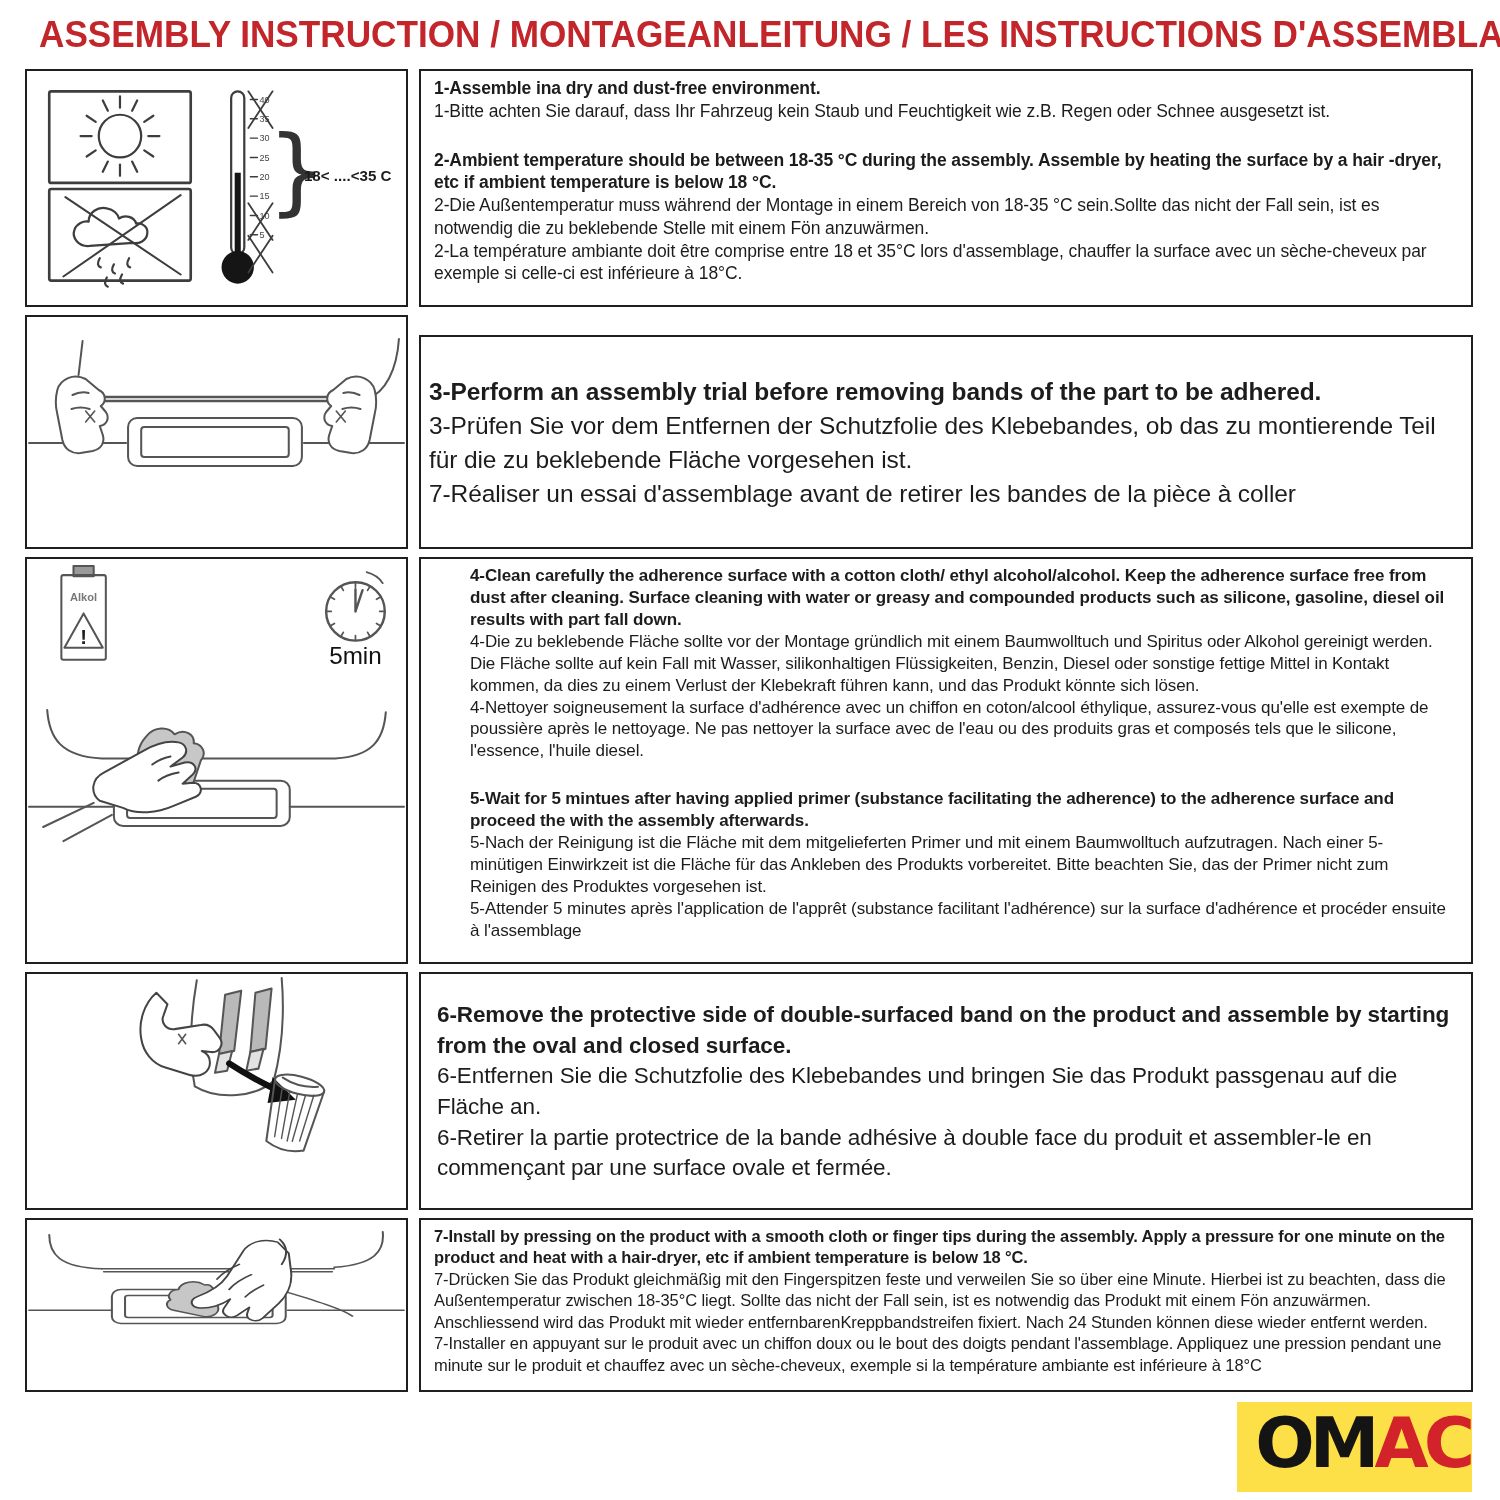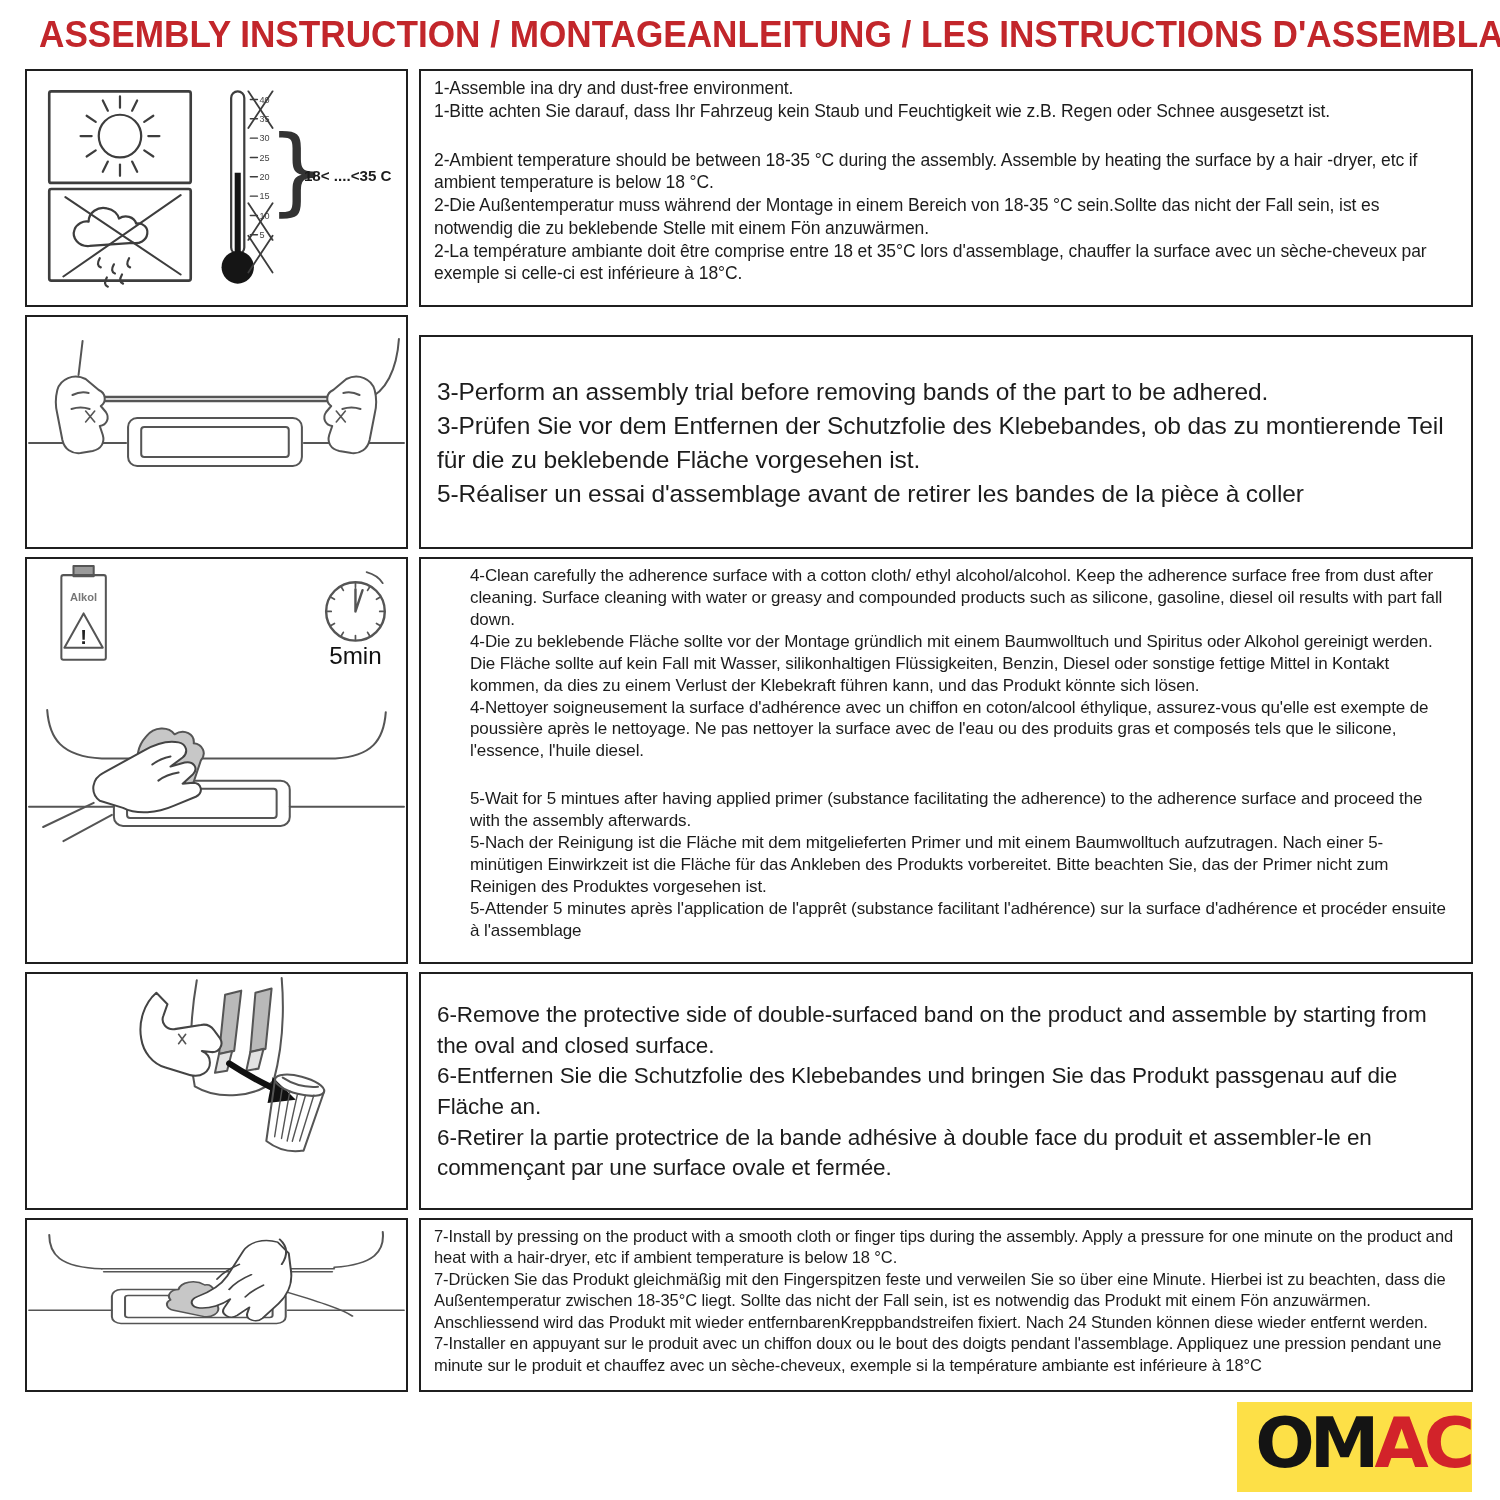--- a/index.html
+++ b/index.html
@@ -6,21 +6,21 @@
   body { width:1500px; height:1500px; font-family:"Liberation Sans",sans-serif; color:#1c1c1c; }
   .page { position:relative; width:1500px; height:1500px; box-sizing:border-box; padding:10px 27px 0 25px; overflow:hidden; }
   .title { margin:4px 0 13px 14px; font-size:37px; font-weight:bold; color:#c2262b; white-space:nowrap;
            transform:scaleX(.95); transform-origin:left center; letter-spacing:0; }
   .row { display:flex; gap:11px; margin-bottom:8px; }
   .r1 { height:238px; } .r2 { height:234px; } .r3 { height:407px; } .r4 { height:238px; } .r5 { height:174px; }
   .illu { flex:none; width:383px; border:2.5px solid #1f1f1f; box-sizing:border-box; background:#fff; }
   .illu svg { display:block; width:100%; height:100%; }
   .txt { flex:1; border:2.5px solid #1f1f1f; box-sizing:border-box; padding:6px 16px 4px 13px; overflow:hidden; }
   .txt p { margin:0; line-height:1.3; letter-spacing:-0.1px; }
-  .b { font-weight:normal; }
+  .b { font-weight:bold; }
   .gap { margin-top:26px !important; }
   .center { display:flex; flex-direction:column; justify-content:center; }
   .fs-small p { font-size:17.5px; }
   .fs-3 p { font-size:17px; line-height:1.29;margin-left:36px; }
   .fs-big p { font-size:24.5px; line-height:1.38; }
   .fs-big4 p { font-size:22.5px; line-height:1.36; }
   .fs-5 p { font-size:16.5px; line-height:1.3; }
   .logo { position:absolute; right:28px; top:1402px; background:#fde047; padding:0 2px 8px 18px;
           font-family:"DejaVu Sans",sans-serif; font-weight:bold; font-size:70px; line-height:82px; letter-spacing:-5px; color:#141414; }
   .logo .red { color:#d2232a; }
@@ -126,24 +126,24 @@
             <path d="M58,94 l9,11 M67,94 l-9,11" stroke-width="1.6"></path>
           </g>
           <g>
             <path d="M316,62 c12,-6 25,0 28,11 c2,8 2,16 0,24 l-5,26 c-2,9 -9,14 -18,13 l-12,-2 c-9,-2 -12,-9 -10,-16 l3,-9 c-7,-1 -10,-8 -6,-14 l5,-6 c-6,-4 -5,-13 2,-16 l13,-11 z" fill="#fff"></path>
             <path d="M329,78 q-8,-4 -16,-2 M330,92 q-9,-3 -18,0"></path>
             <path d="M306,94 l9,11 M315,94 l-9,11" stroke-width="1.6"></path>
           </g>
         </g>
       </svg>
     </div>
-    <div class="txt fs-big center" style="padding-left:16px;margin-top:20px;">
+    <div class="txt fs-big center" style="padding-left:8px;margin-top:20px;">
       <p class="b">3-Perform an assembly trial before removing bands of the part to be adhered.</p>
       <p>3-Prüfen Sie vor dem Entfernen der Schutzfolie des Klebebandes, ob das zu montierende Teil für die zu beklebende Fläche vorgesehen ist.</p>
-      <p>5-Réaliser un essai d'assemblage avant de retirer les bandes de la pièce à coller</p>
+      <p>7-Réaliser un essai d'assemblage avant de retirer les bandes de la pièce à coller</p>
     </div>
   </div>
 
   <div class="row r3">
     <div class="illu">
       <svg viewBox="0 0 375 400" preserveAspectRatio="none">
         <g fill="none" stroke="#555" stroke-width="2" stroke-linecap="round" stroke-linejoin="round">
           <g>
             <rect x="46" y="7" width="20" height="10" fill="#9a9a9a"></rect>
             <rect x="34" y="16" width="44" height="84" rx="2"></rect>

